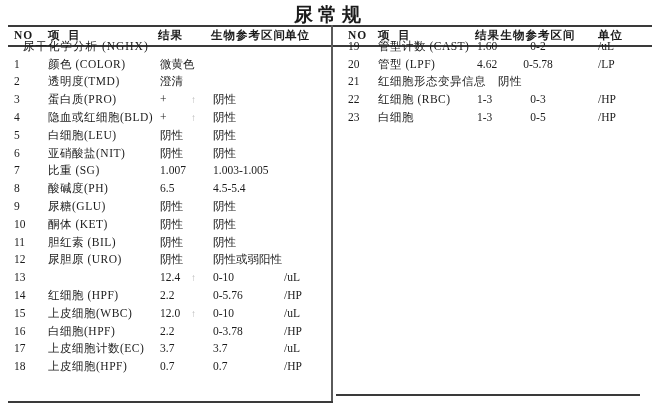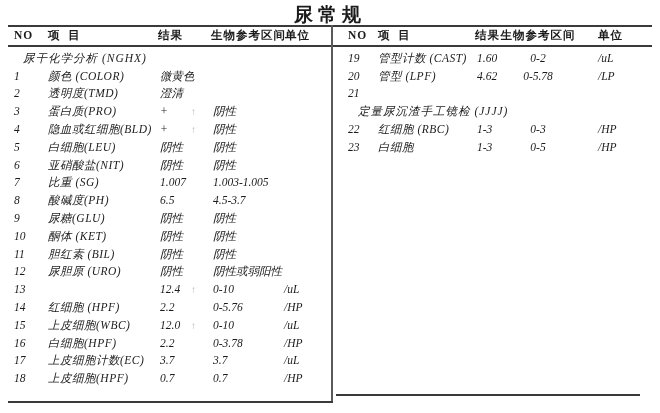--- a/index.html
+++ b/index.html
@@ -23,21 +23,21 @@
   .line-top{left:8px;top:25px;width:644px;}
   .line-head{left:8px;top:45px;width:644px;}
   .line-bottom-left{left:8px;top:401px;width:325px;}
   .line-bottom-right{left:336px;top:394px;width:304px;}
   .line-divider{left:331px;top:25px;height:378px;}
 
   .thead,.tbody{position:absolute;}
   .thead{top:27px;height:18px;}
   .thead-left,.tbody-left{left:8px;width:323px;}
   .thead-right,.tbody-right{left:332px;width:320px;}
-  .tbody{top:50px;font-style:italic;}
+  .tbody{top:38px;}
 
   .row{position:relative;height:17.8px;}
   .thead .row{height:18px;}
   .cell{
     position:absolute;top:50%;transform:translateY(-50%);
     white-space:pre;line-height:1;
   }
   .thead .cell{font-weight:bold;letter-spacing:1px;}
 
   
@@ -135,21 +135,21 @@
       <div class="row">
         <span class="cell c-no">7</span>
         <span class="cell c-item">比重 (SG)</span>
         <span class="cell c-result">1.007</span>
         <span class="cell c-ref">1.003-1.005</span>
       </div>
       <div class="row">
         <span class="cell c-no">8</span>
         <span class="cell c-item">酸碱度(PH)</span>
         <span class="cell c-result">6.5</span>
-        <span class="cell c-ref">4.5-3.7</span>
+        <span class="cell c-ref">4.5-5.4</span>
       </div>
       <div class="row">
         <span class="cell c-no">9</span>
         <span class="cell c-item">尿糖(GLU)</span>
         <span class="cell c-result">阴性</span>
         <span class="cell c-ref">阴性</span>
       </div>
       <div class="row">
         <span class="cell c-no">10</span>
         <span class="cell c-item">酮体 (KET)</span>
@@ -222,23 +222,21 @@
       </div>
       <div class="row">
         <span class="cell c-no">20</span>
         <span class="cell c-item">管型 (LPF)</span>
         <span class="cell c-result">4.62</span>
         <span class="cell c-ref">0-5.78</span>
         <span class="cell c-unit">/LP</span>
       </div>
       <div class="row">
         <span class="cell c-no">21</span>
-      </div>
-      <div class="row">
-        <span class="cell c-sec">定量尿沉渣手工镜检 (JJJJ)</span>
+        <span class="cell c-item">红细胞形态变异信息<span class="cell inline-result" style="position: static; transform: none;">阴性</span></span>
       </div>
       <div class="row">
         <span class="cell c-no">22</span>
         <span class="cell c-item">红细胞 (RBC)</span>
         <span class="cell c-result">1-3</span>
         <span class="cell c-ref">0-3</span>
         <span class="cell c-unit">/HP</span>
       </div>
       <div class="row">
         <span class="cell c-no">23</span>

